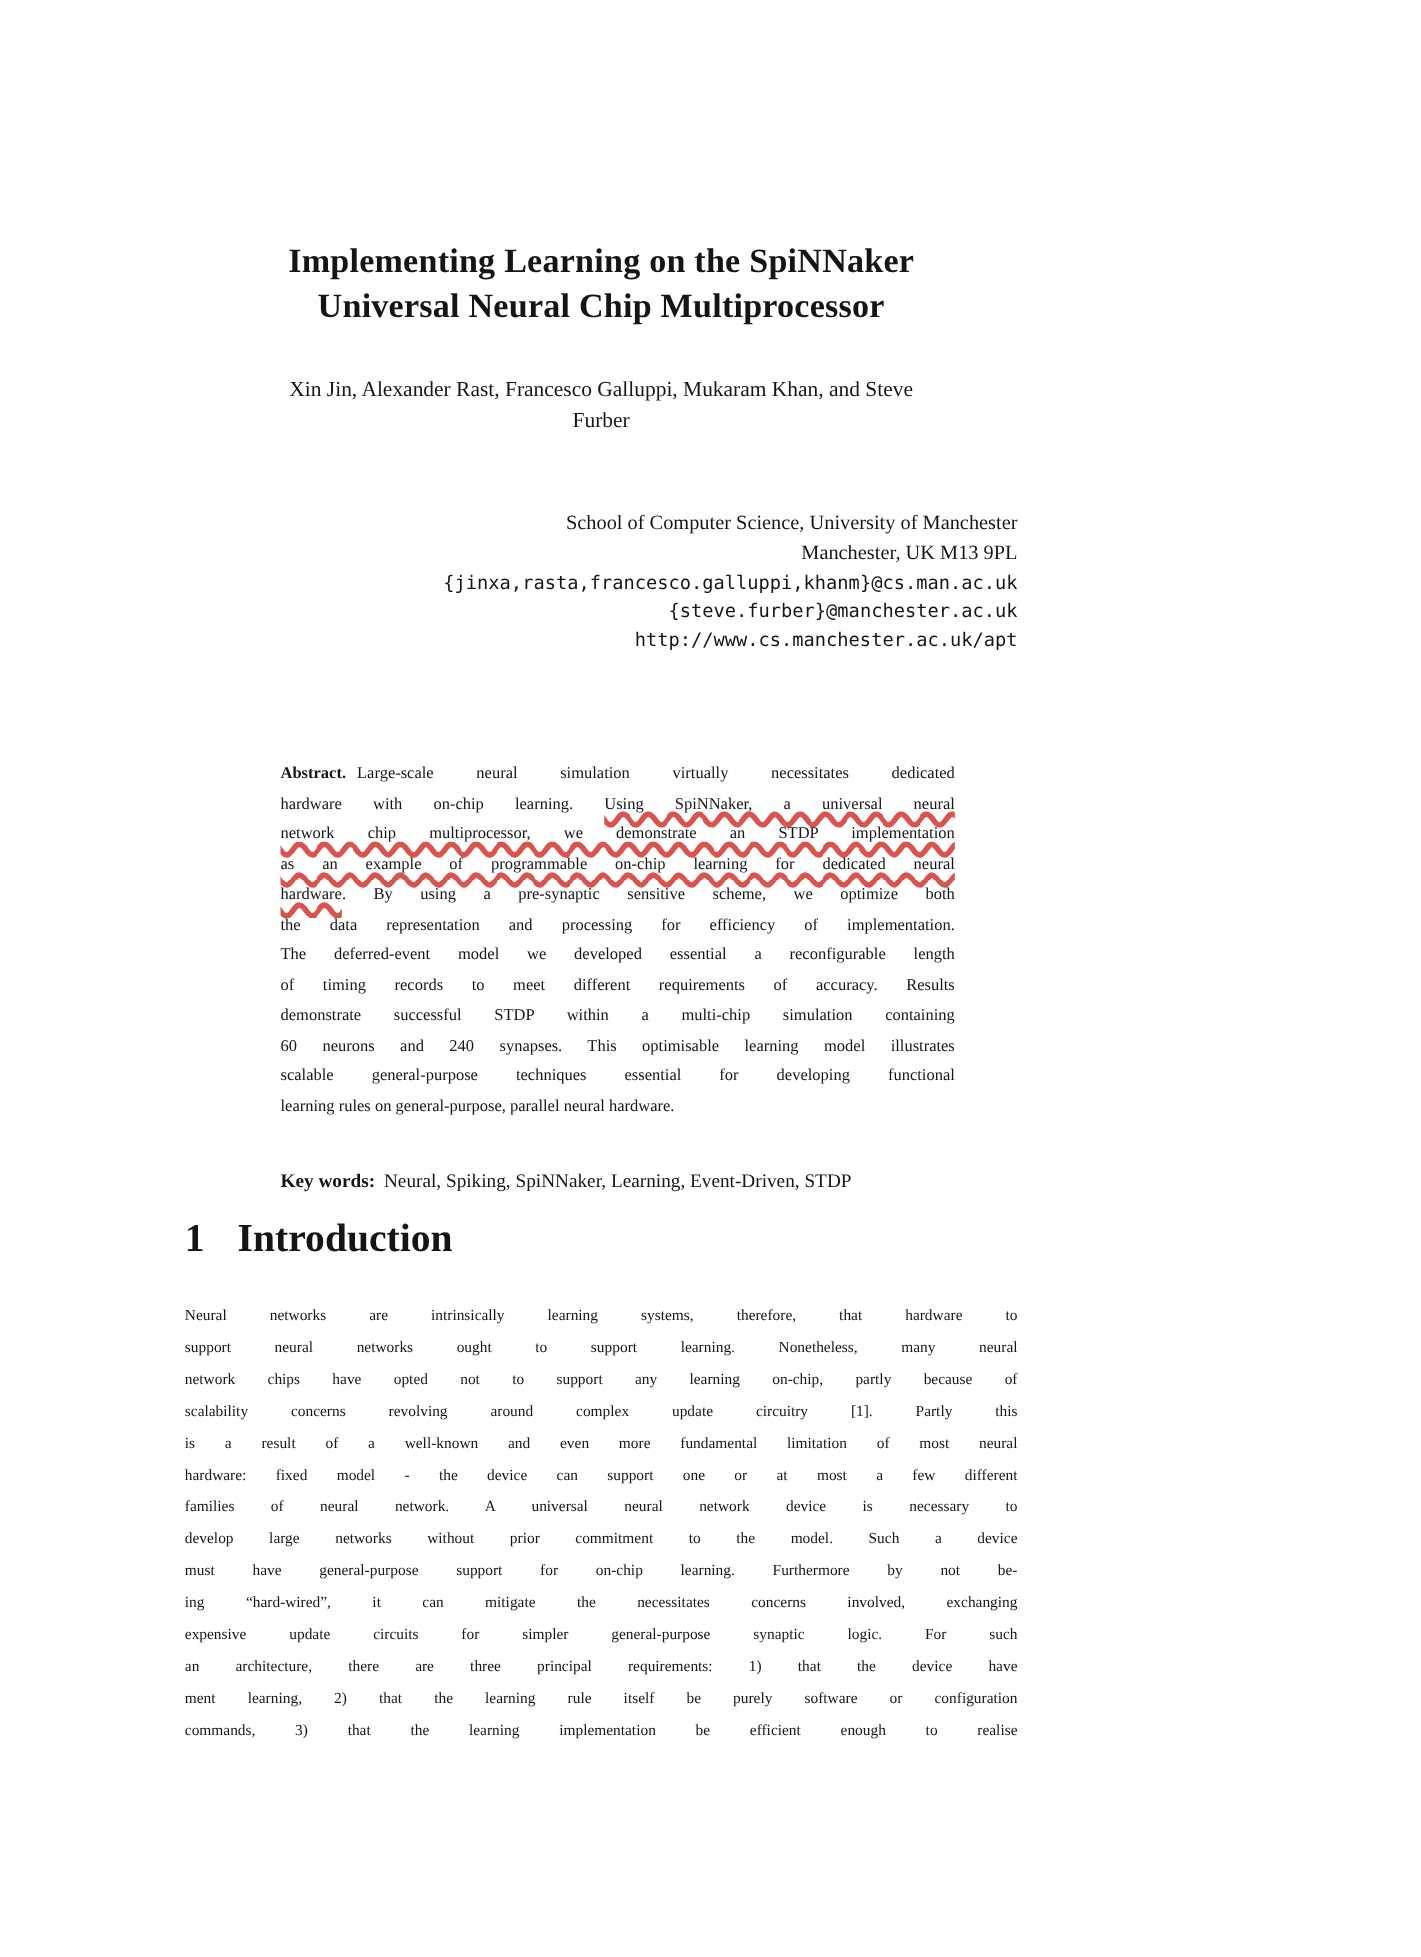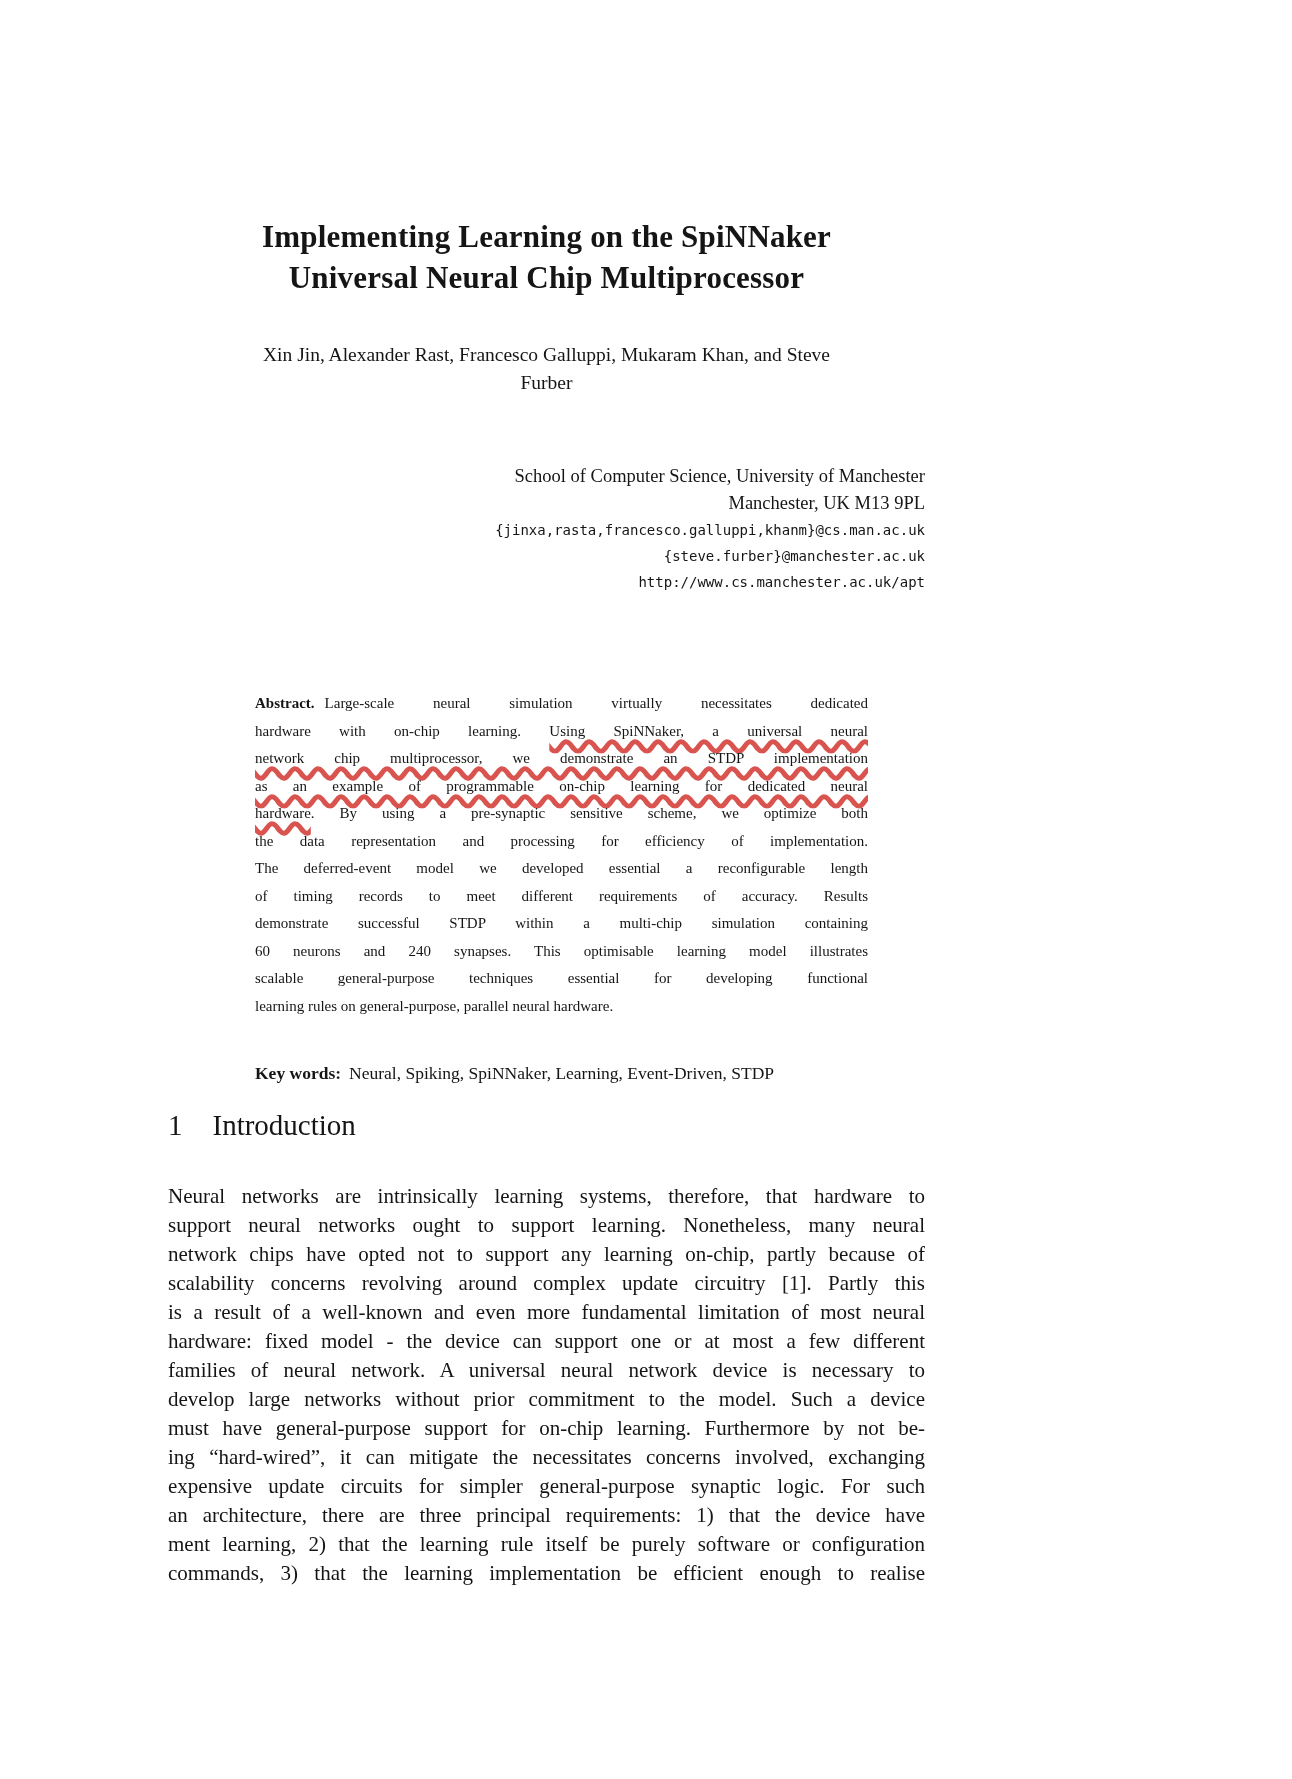--- a/index.html
+++ b/index.html
@@ -48,21 +48,21 @@
     left: 0;
     width: 100%;
     text-align: right;
   }
   .affiliation .addr {
     font-size: 18.5px;
     line-height: 27px;
   }
   .affiliation .mono {
     font-family: "DejaVu Sans Mono", "Liberation Mono", monospace;
-    font-size: 14px;
+    font-size: 17px;
     line-height: 26px;
   }
   .abstract {
     position: absolute;
     top: 690px;
     left: 87px;   
     width: 613px;
     font-size: 15px;
   }
   .abstract .aline {
@@ -92,31 +92,31 @@
     left: 87px;
     width: 613px;
     font-size: 17.5px;
     line-height: 27px;
   }
   .keywords .lbl { margin-right: 8px; }
   .section-heading {
     position: absolute;
     top: 1108px;
     left: 0;
-    font-weight: normal;
-    font-size: 29px;
+    font-weight: bold;
+    font-size: 36px;
     line-height: 34px;
   }
   .section-heading .sec-num { margin-right: 30px; }
   .intro {
     position: absolute;
     top: 1182px;
     left: 0;
     width: 757px;
-    font-size: 21px;
+    font-size: 14px;
   }
   .intro .iline {
     text-align: justify;
     text-align-last: justify;
     line-height: 29px;
     height: 29px;
   }
 </style>
 </head>
 <body>

